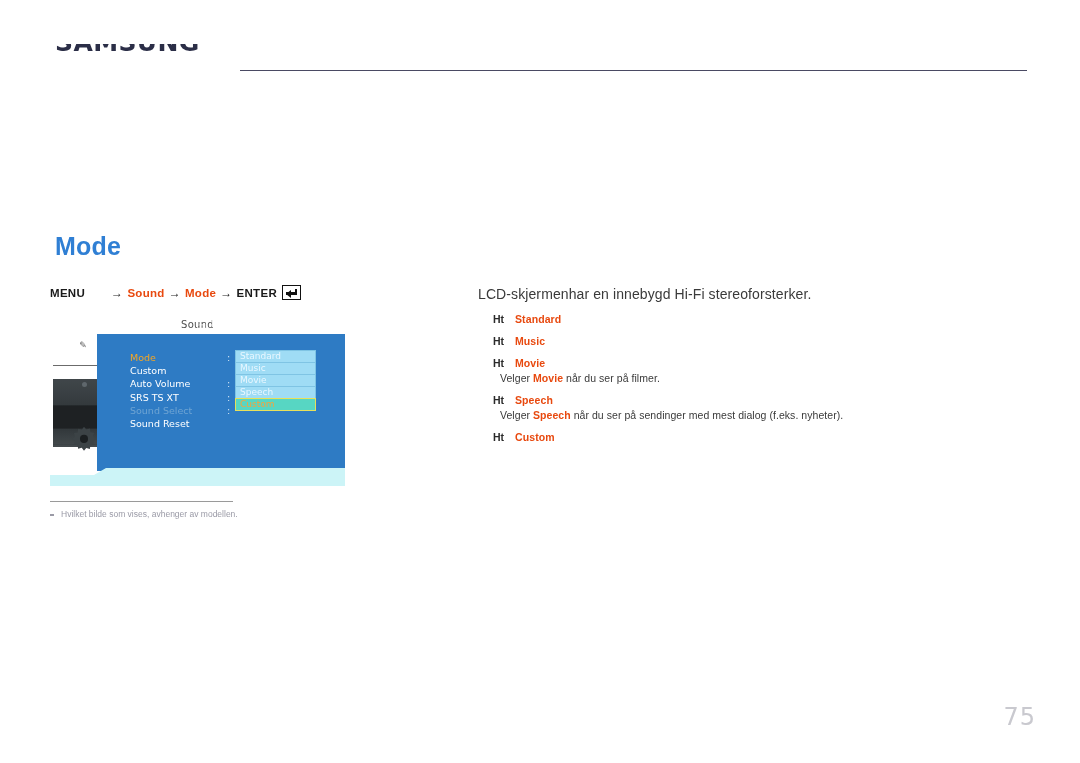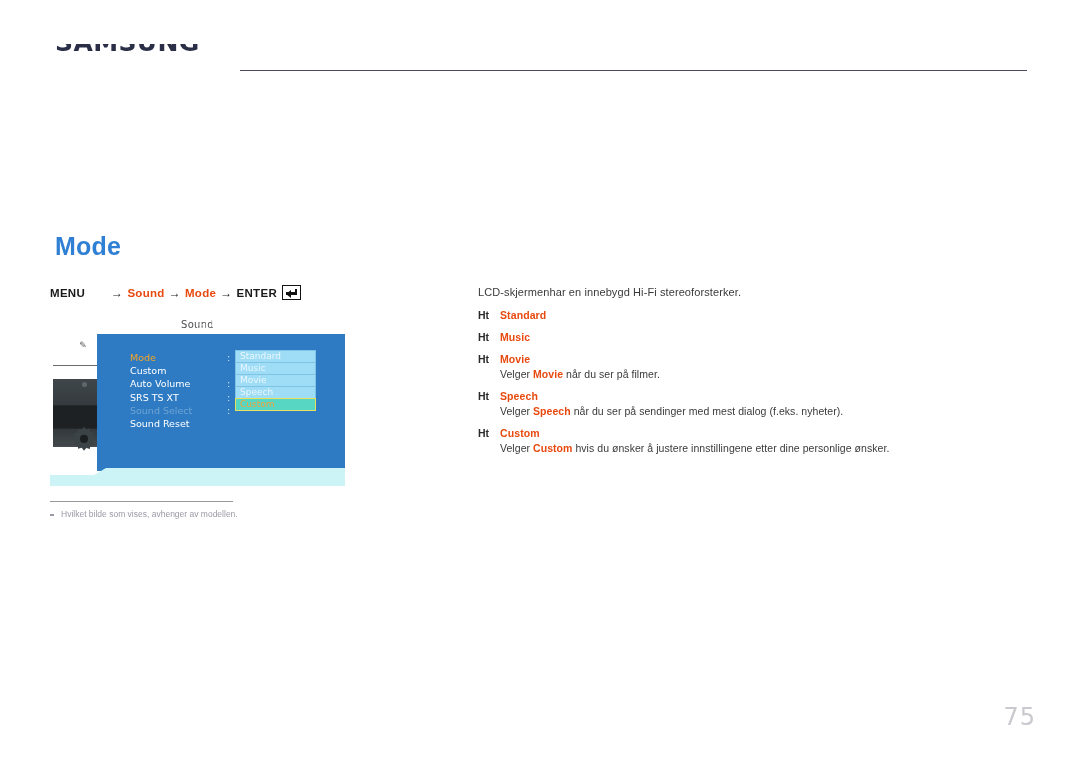--- a/index.html
+++ b/index.html
@@ -292,29 +292,30 @@
   }
 
   
   .rcol {
     position: absolute;
     left: 478px;
     top: 286px;
     width: 560px;
   }
   .intro {
-    font-size: 11px;
+    font-size: 14px;
     color: #3a3a3a;
     margin-bottom: 11px;
     letter-spacing: 0.1px;
   }
   .item { margin-bottom: 10px; }
   .item-head {
     display: flex;
     align-items: center;
+    margin-left: 15px;
   }
   .ht {
     font-size: 10.5px;
     font-weight: 700;
     color: #2a2a2a;
     width: 22px;
     flex: 0 0 22px;
     letter-spacing: -0.2px;
   }
   .item-title {
@@ -481,17 +482,16 @@
       <span class="item-title">Speech</span>
     </div>
     <div class="item-desc"><span>Velger </span><b>Speech</b><span> når du ser på sendinger med mest dialog (f.eks. nyheter).</span></div>
   </div>
 
   <div class="item">
     <div class="item-head">
       <span class="ht">Ht</span>
       <span class="item-title">Custom</span>
     </div>
-    <div class="item-desc"><span>Velger </span><b>Custom</b><span> hvis du ønsker å justere innstillingene etter dine personlige ønsker.</span></div>
   </div>
 </div>
 
 <div class="page-num">75</div>
 
 </body></html>

